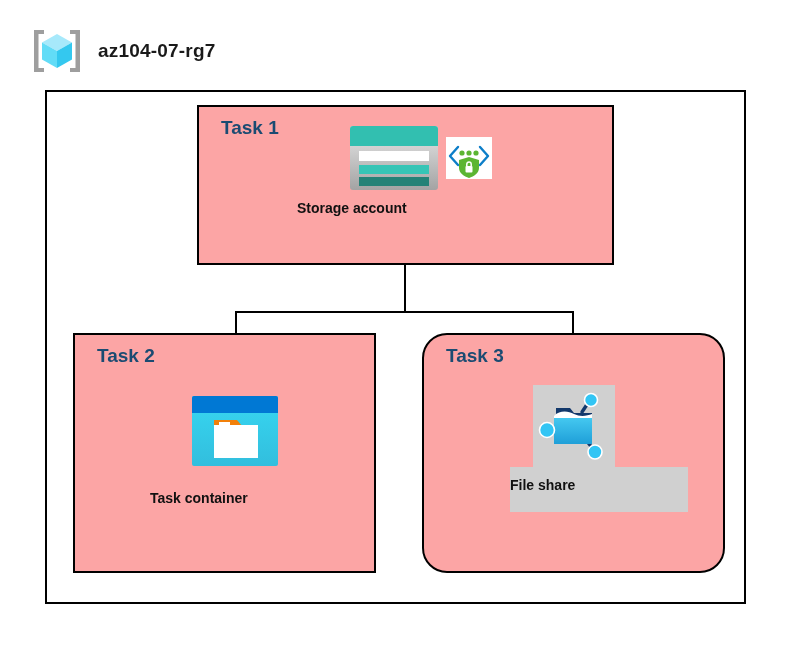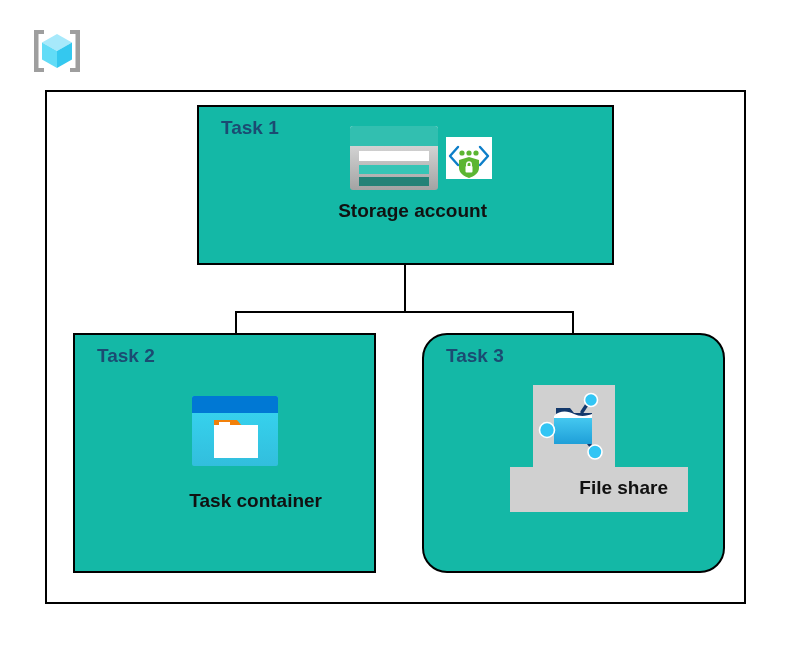--- a/index.html
+++ b/index.html
@@ -46,21 +46,21 @@
     width: 701px;
     height: 514px;
     border: 2px solid #000000;
     box-sizing: border-box;
     background: #ffffff;
   }
 
   
   .task-box {
     position: absolute;
-    background: #14b8a6;
+    background: #fca5a5;
     border: 2px solid #000000;
     box-sizing: border-box;
   }
   #task1-box { left: 197px; top: 105px; width: 417px; height: 160px; }
   #task2-box { left: 73px;  top: 333px; width: 303px; height: 240px; text-align: center; }
   #task3-box { left: 422px; top: 333px; width: 303px; height: 240px; border-radius: 25px; }
 
   .task-label {
     position: absolute;
     left: 22px;
@@ -73,25 +73,25 @@
 
   
   .conn {
     position: absolute;
     background: #000000;
   }
 
   
   .res-label {
     position: absolute;
-    font-size: 19px;
+    font-size: 14px;
     font-weight: bold;
     color: #111111;
     white-space: nowrap;
-    text-align: right;
+    text-align: left;
   }
   #fileshare-label-bg {
     position: absolute;
     left: 510px;
     top: 467px;
     width: 178px;
     height: 45px;
     background: #d0d0d0;
   }
   #fileshare-icon-bg {
@@ -123,20 +123,21 @@
 
       <path d="M40 4 L50 4 L50 46 L40 46 L40 42 L45.5 42 L45.5 8 L40 8 Z" fill="#9e9e9e"></path>
 
       <path d="M27 8 L42 16.5 L27 25 L12 16.5 Z" fill="#a7e9fb"></path>
 
       <path d="M12 16.5 L27 25 L27 42 L12 33.5 Z" fill="#62dcf7"></path>
 
       <path d="M42 16.5 L42 33.5 L27 42 L27 25 Z" fill="#34c8ef"></path>
     </svg>
   </div>
+  <div id="rg-title">az104-07-rg7</div>
 </div>
 
 <div id="rg-box"></div>
 
 <div class="conn" style="left:404px; top:265px; width:2px; height:48px;"></div>
 
 <div class="conn" style="left:235px; top:311px; width:339px; height:2px;"></div>
 
 <div class="conn" style="left:235px; top:311px; width:2px; height:86px;"></div>
 

